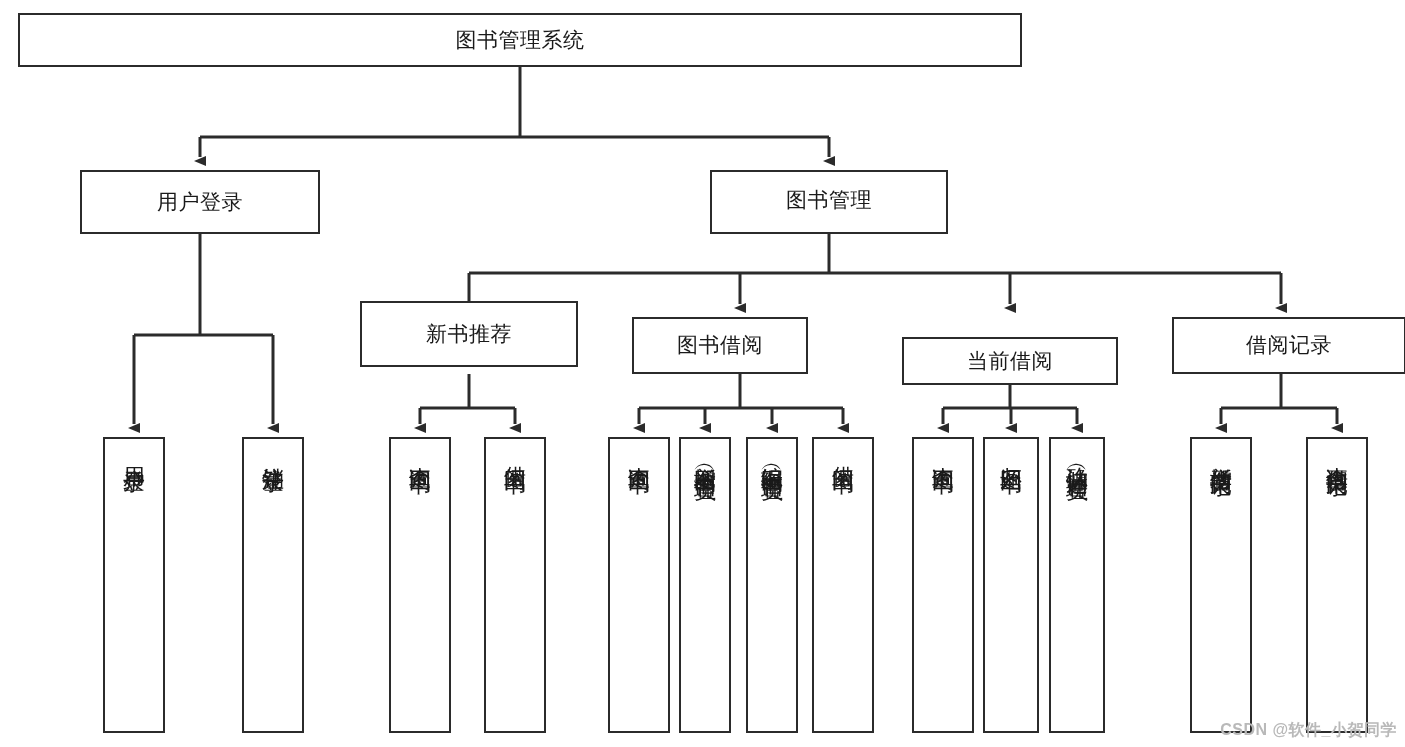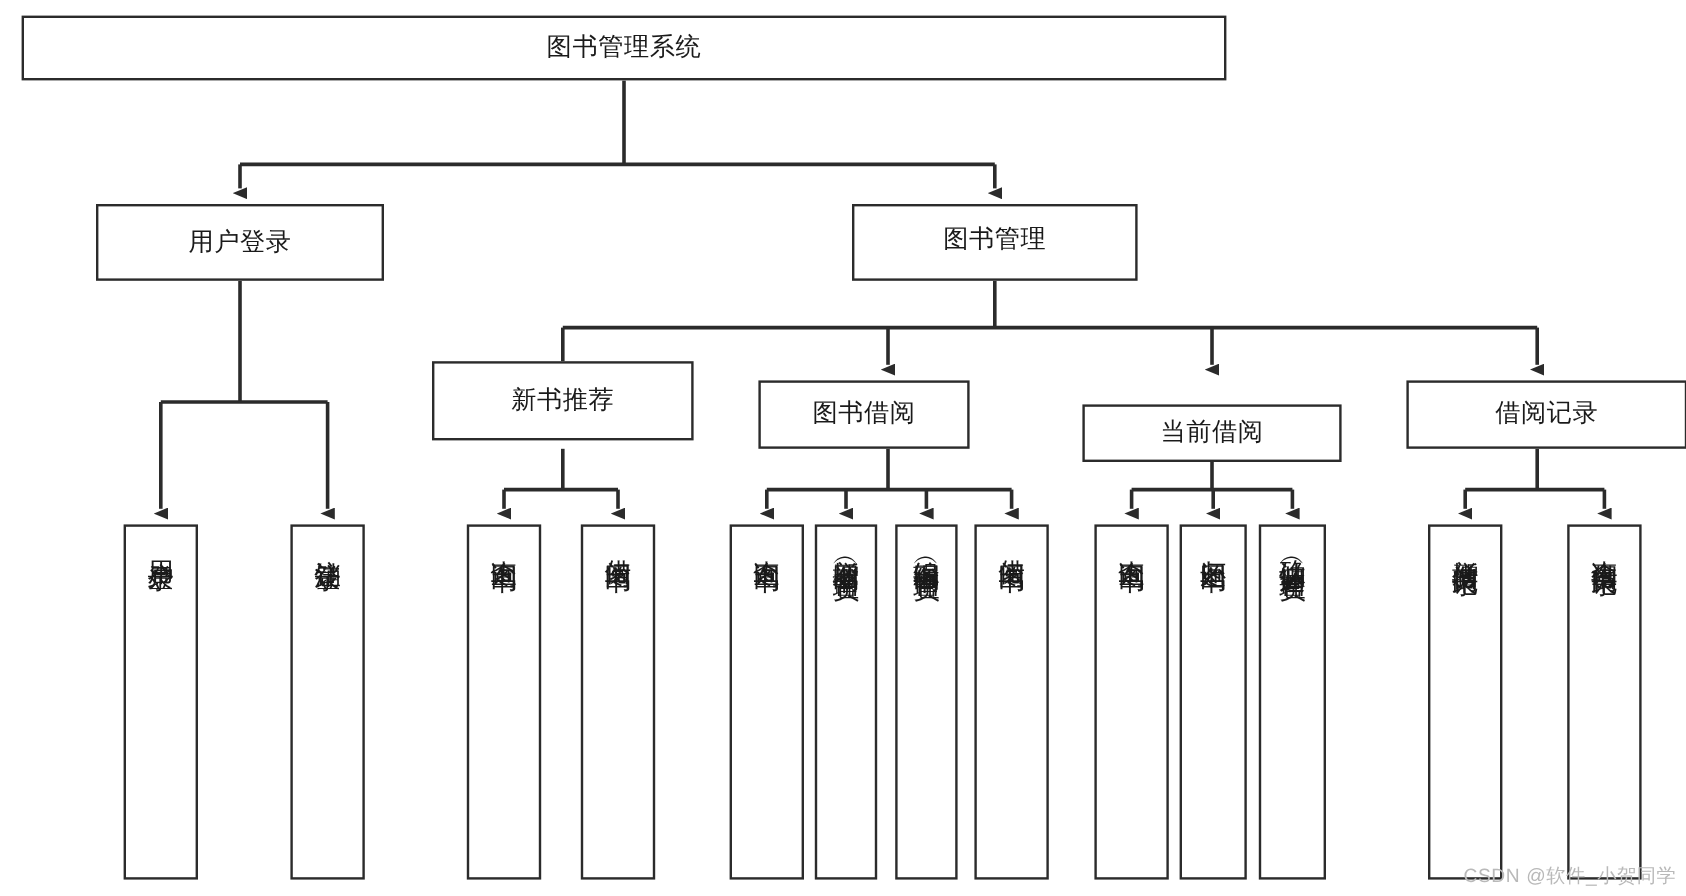--- a/index.html
+++ b/index.html
@@ -62,20 +62,21 @@
   }
   #watermark {
     position: absolute;
     right: 8px;
     bottom: 6px;
     font-size: 16px;
     color: #b9b9b9;
     letter-spacing: 0.5px;
     user-select: none;
     white-space: nowrap;
+    font-weight: bold;
   }
 </style>
 </head>
 <body>
 
 <div id="diagram-root">
 
   <svg class="connectors" viewBox="0 0 1405 747" xmlns="http://www.w3.org/2000/svg">
     <defs>
       <marker id="arrowhead" markerWidth="10" markerHeight="12" refX="1" refY="6" orient="auto" markerUnits="userSpaceOnUse">

